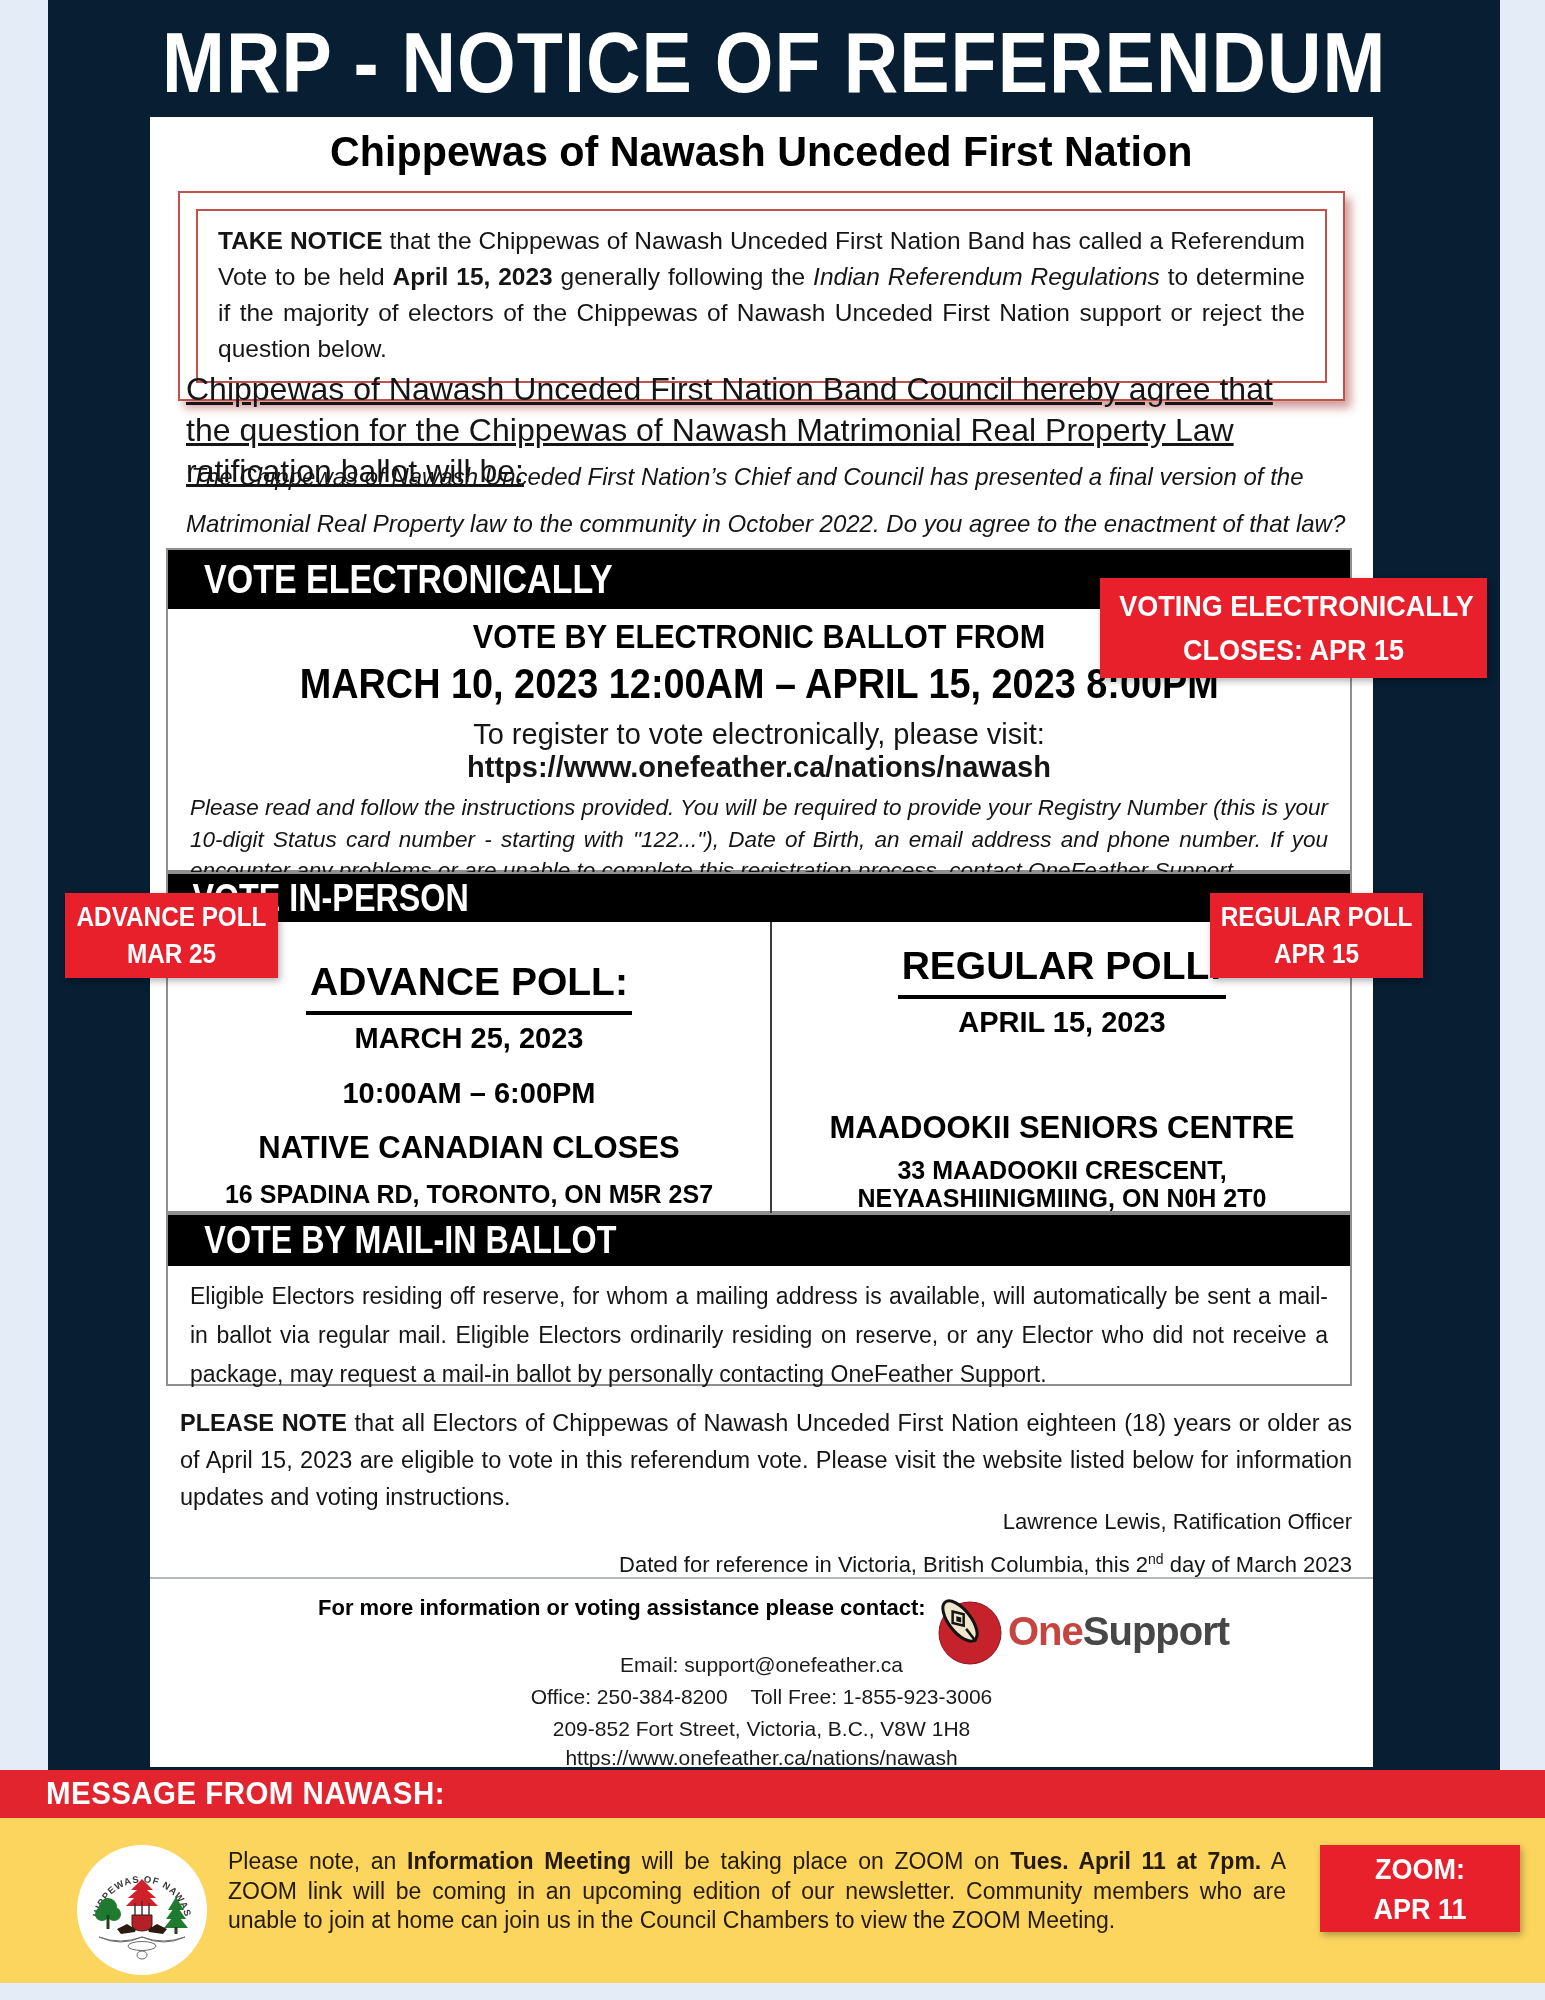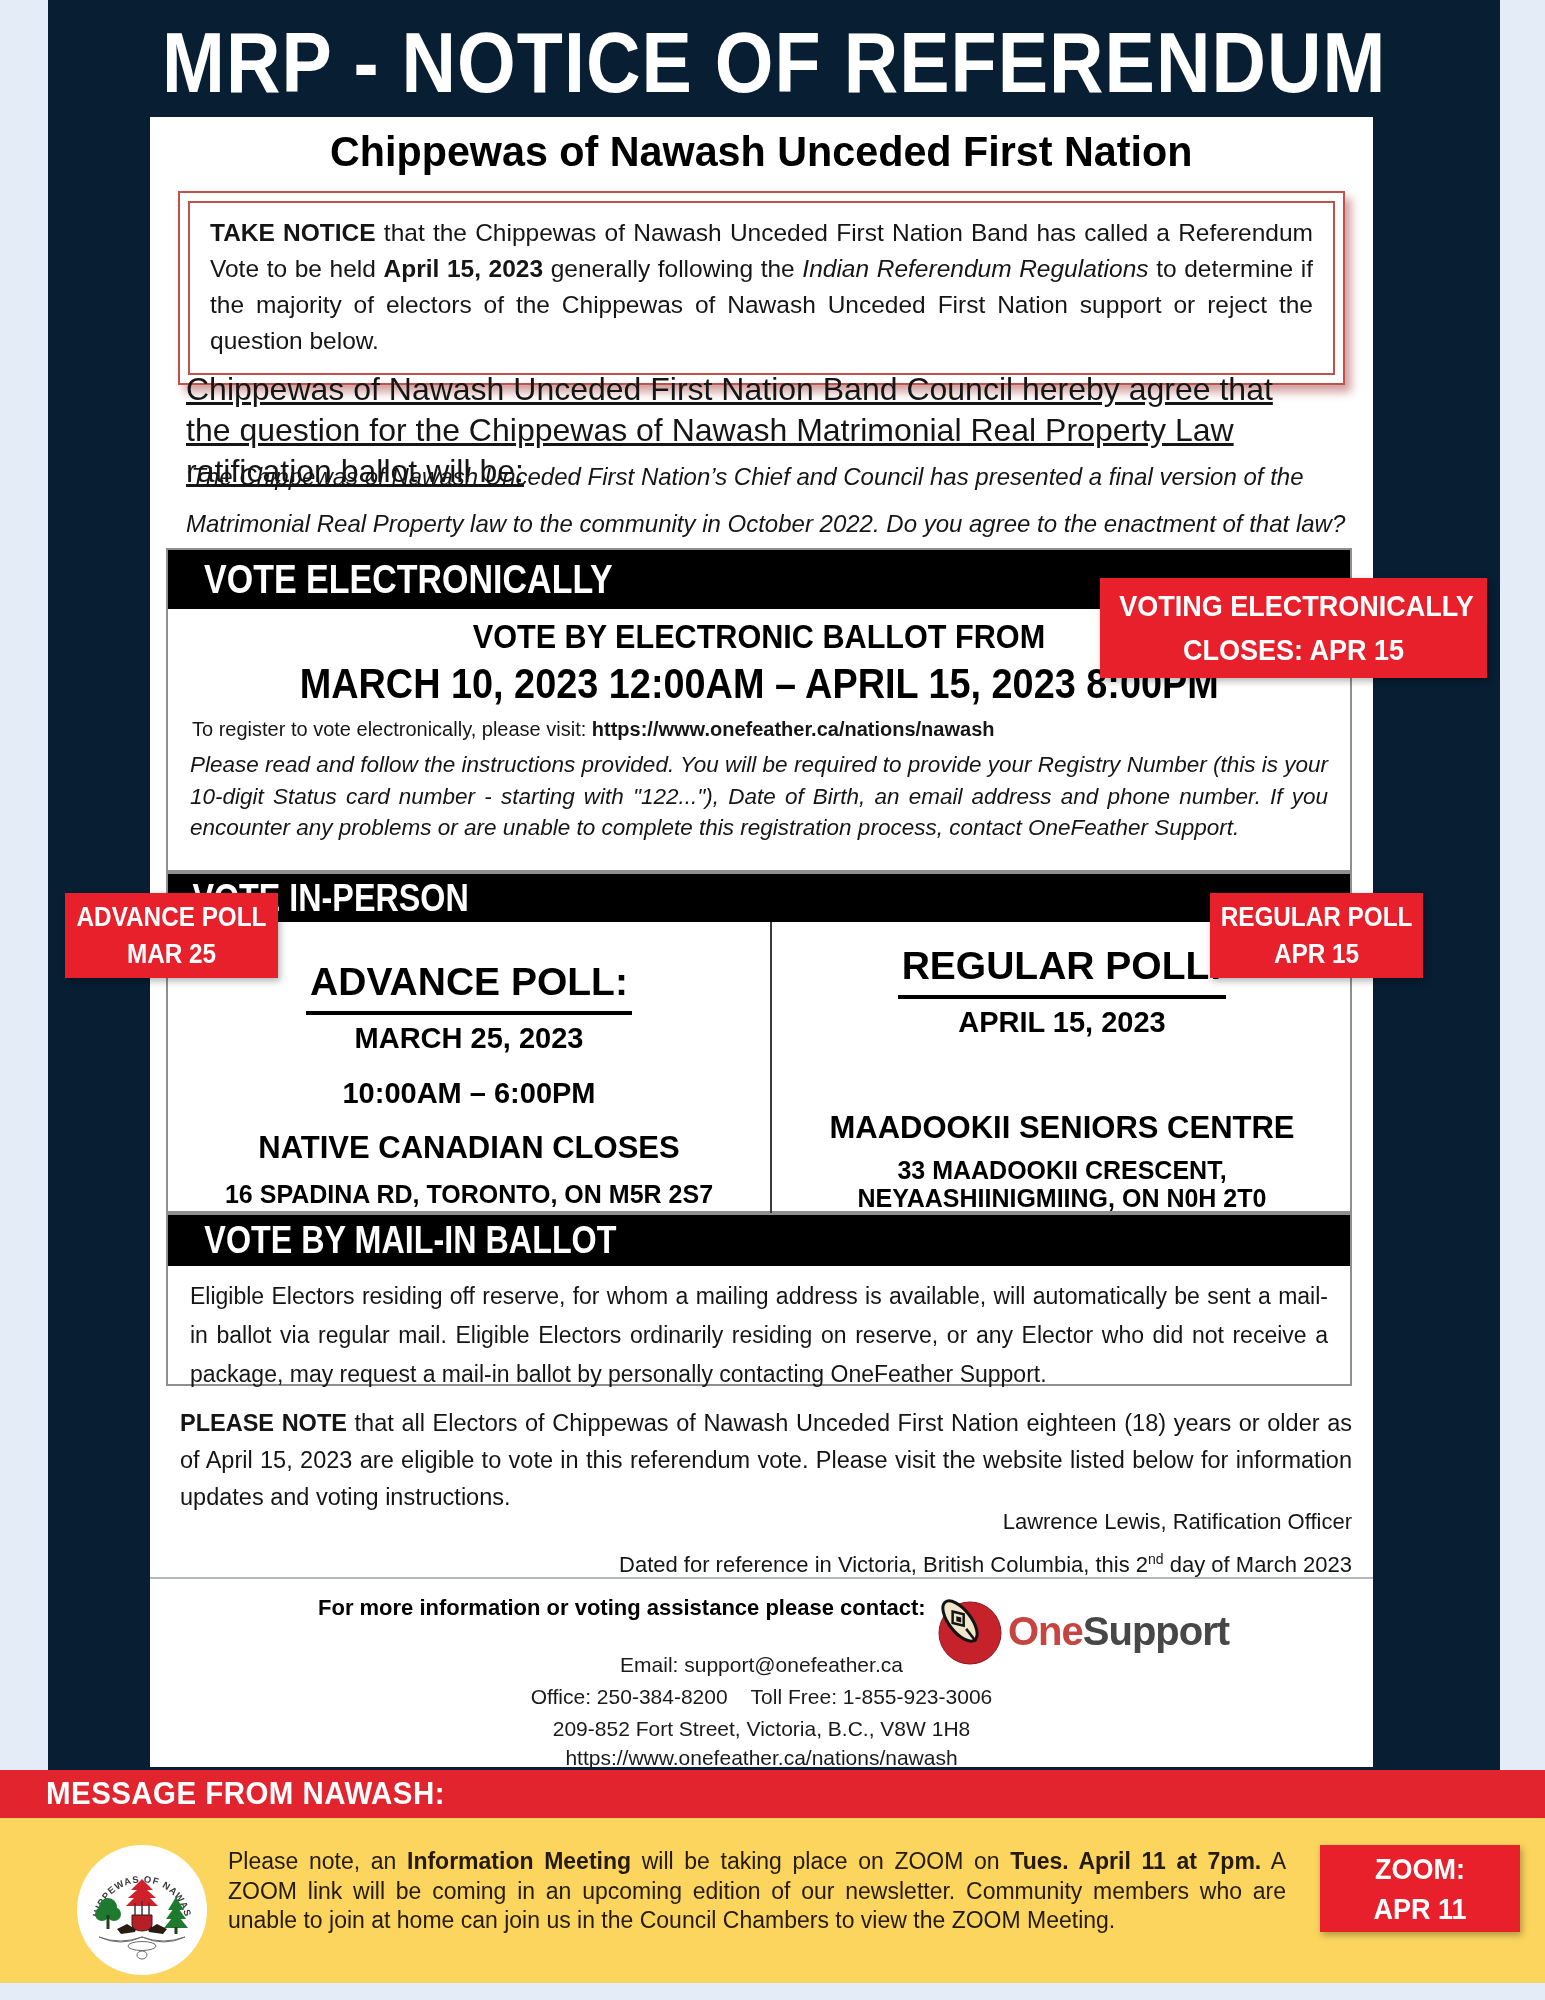--- a/index.html
+++ b/index.html
@@ -11,40 +11,40 @@
   .navy{position:absolute;left:48px;top:0;width:1452px;height:1770px;background:#071e33;}
   .header{position:absolute;left:48px;top:14px;width:1452px;text-align:center;color:#fff;
           font-weight:bold;font-size:74px;letter-spacing:1px;white-space:nowrap;}
   .header span{display:inline-block;transform:scale(1.02,1.14);transform-origin:center top;}
   .page{position:absolute;left:150px;top:117px;width:1223px;height:1650px;background:#fff;}
   .page-title{position:absolute;left:0;top:10px;width:100%;text-align:center;
               font-weight:bold;font-size:43px;color:#000;}
   .page-title span{display:inline-block;transform:scaleX(.96);}
   
   .notice-outer{position:absolute;left:28px;top:74px;width:1167px;box-sizing:border-box;
-                border:2px solid #c0524b;padding:8px;background:#fff;
+                border:2px solid #c0524b;padding:16px;background:#fff;
                 box-shadow:6px 7px 9px rgba(150,40,35,.45);}
   .notice-inner{border:2px solid #c0524b;padding:12px 20px 14px 20px;}
   .notice-text{margin:0;font-size:24.5px;line-height:36px;text-align:justify;color:#151515;}
   .council{position:absolute;left:36px;top:252px;width:1120px;margin:0;
            font-size:32px;line-height:41px;color:#151515;text-decoration:underline;}
   .question{position:absolute;left:36px;top:336px;width:1170px;margin:0;
             font-size:24px;line-height:47px;color:#151515;}
   
   .box{position:absolute;left:16px;width:1186px;box-sizing:border-box;
        border:2px solid #8f8f8f;background:#fff;}
   .bar{background:#000;color:#fff;text-align:left;font-weight:bold;}
   .bar span{display:inline-block;transform:scaleX(.85);transform-origin:center;}
   .elec{top:431px;height:324px;}
   .elec .bar{height:59px;line-height:59px;font-size:40px;}
   .elec-sub{margin-top:8px;text-align:center;font-weight:bold;font-size:34px;color:#000;}
   .elec-sub span{display:inline-block;transform:scaleX(.9);}
   .elec-date{margin-top:3px;text-align:center;font-weight:bold;font-size:43px;color:#000;white-space:nowrap;}
   .elec-date span{display:inline-block;transform:scaleX(.88);}
-  .register{margin:10px 0 0 0;padding:0 24px;font-size:20px;color:#151515;}
+  .register{margin:10px 0 0 0;padding:0 40px;font-size:29px;color:#151515;text-align:center;}
   .instructions{margin:8px 0 0 0;padding:0 22px;font-size:22.5px;line-height:31.5px;
                 text-align:justify;color:#151515;font-style:italic;}
   .inperson{top:755px;height:341px;}
   .inperson .bar{height:48px;line-height:48px;font-size:38px;}
   .cols{position:relative;height:293px;}
   .col{position:absolute;top:0;height:100%;}
   .col.left{left:0;width:602px;}
   .col.right{left:602px;width:580px;border-left:2px solid #3c3c3c;}
   .l{position:absolute;left:0;width:100%;text-align:center;font-weight:bold;color:#000;white-space:nowrap;}
   .l.h{font-size:39px;}

